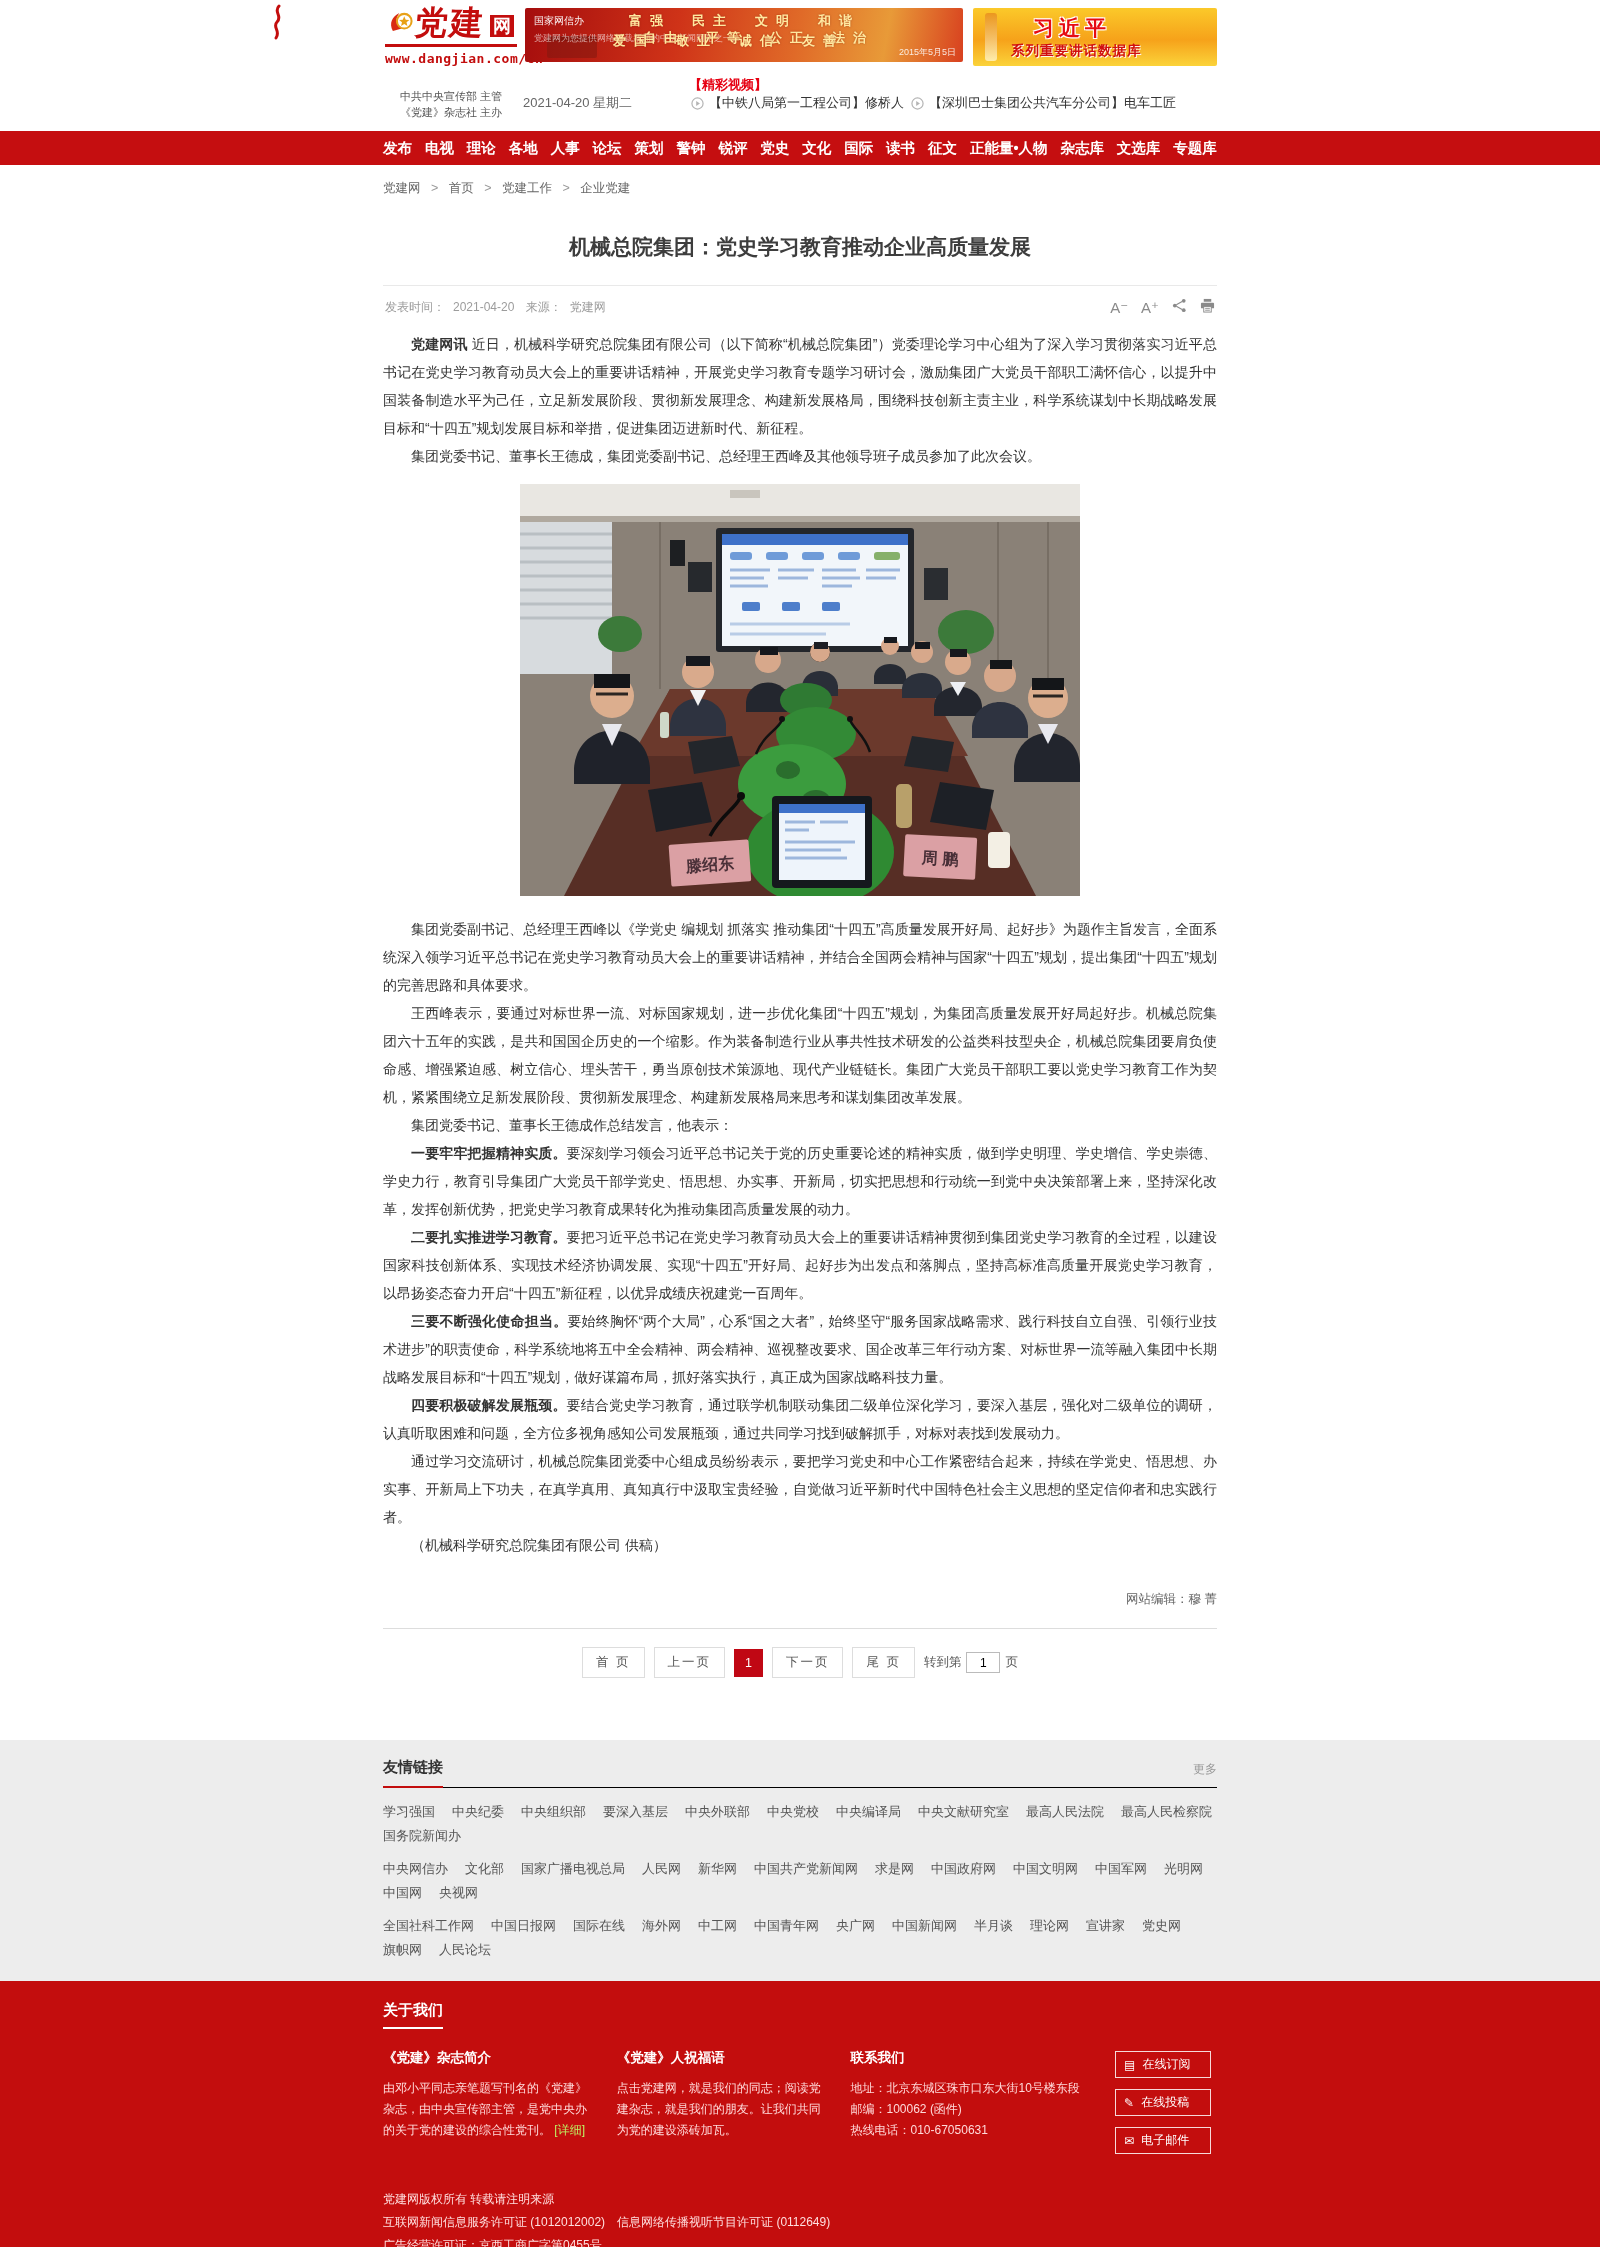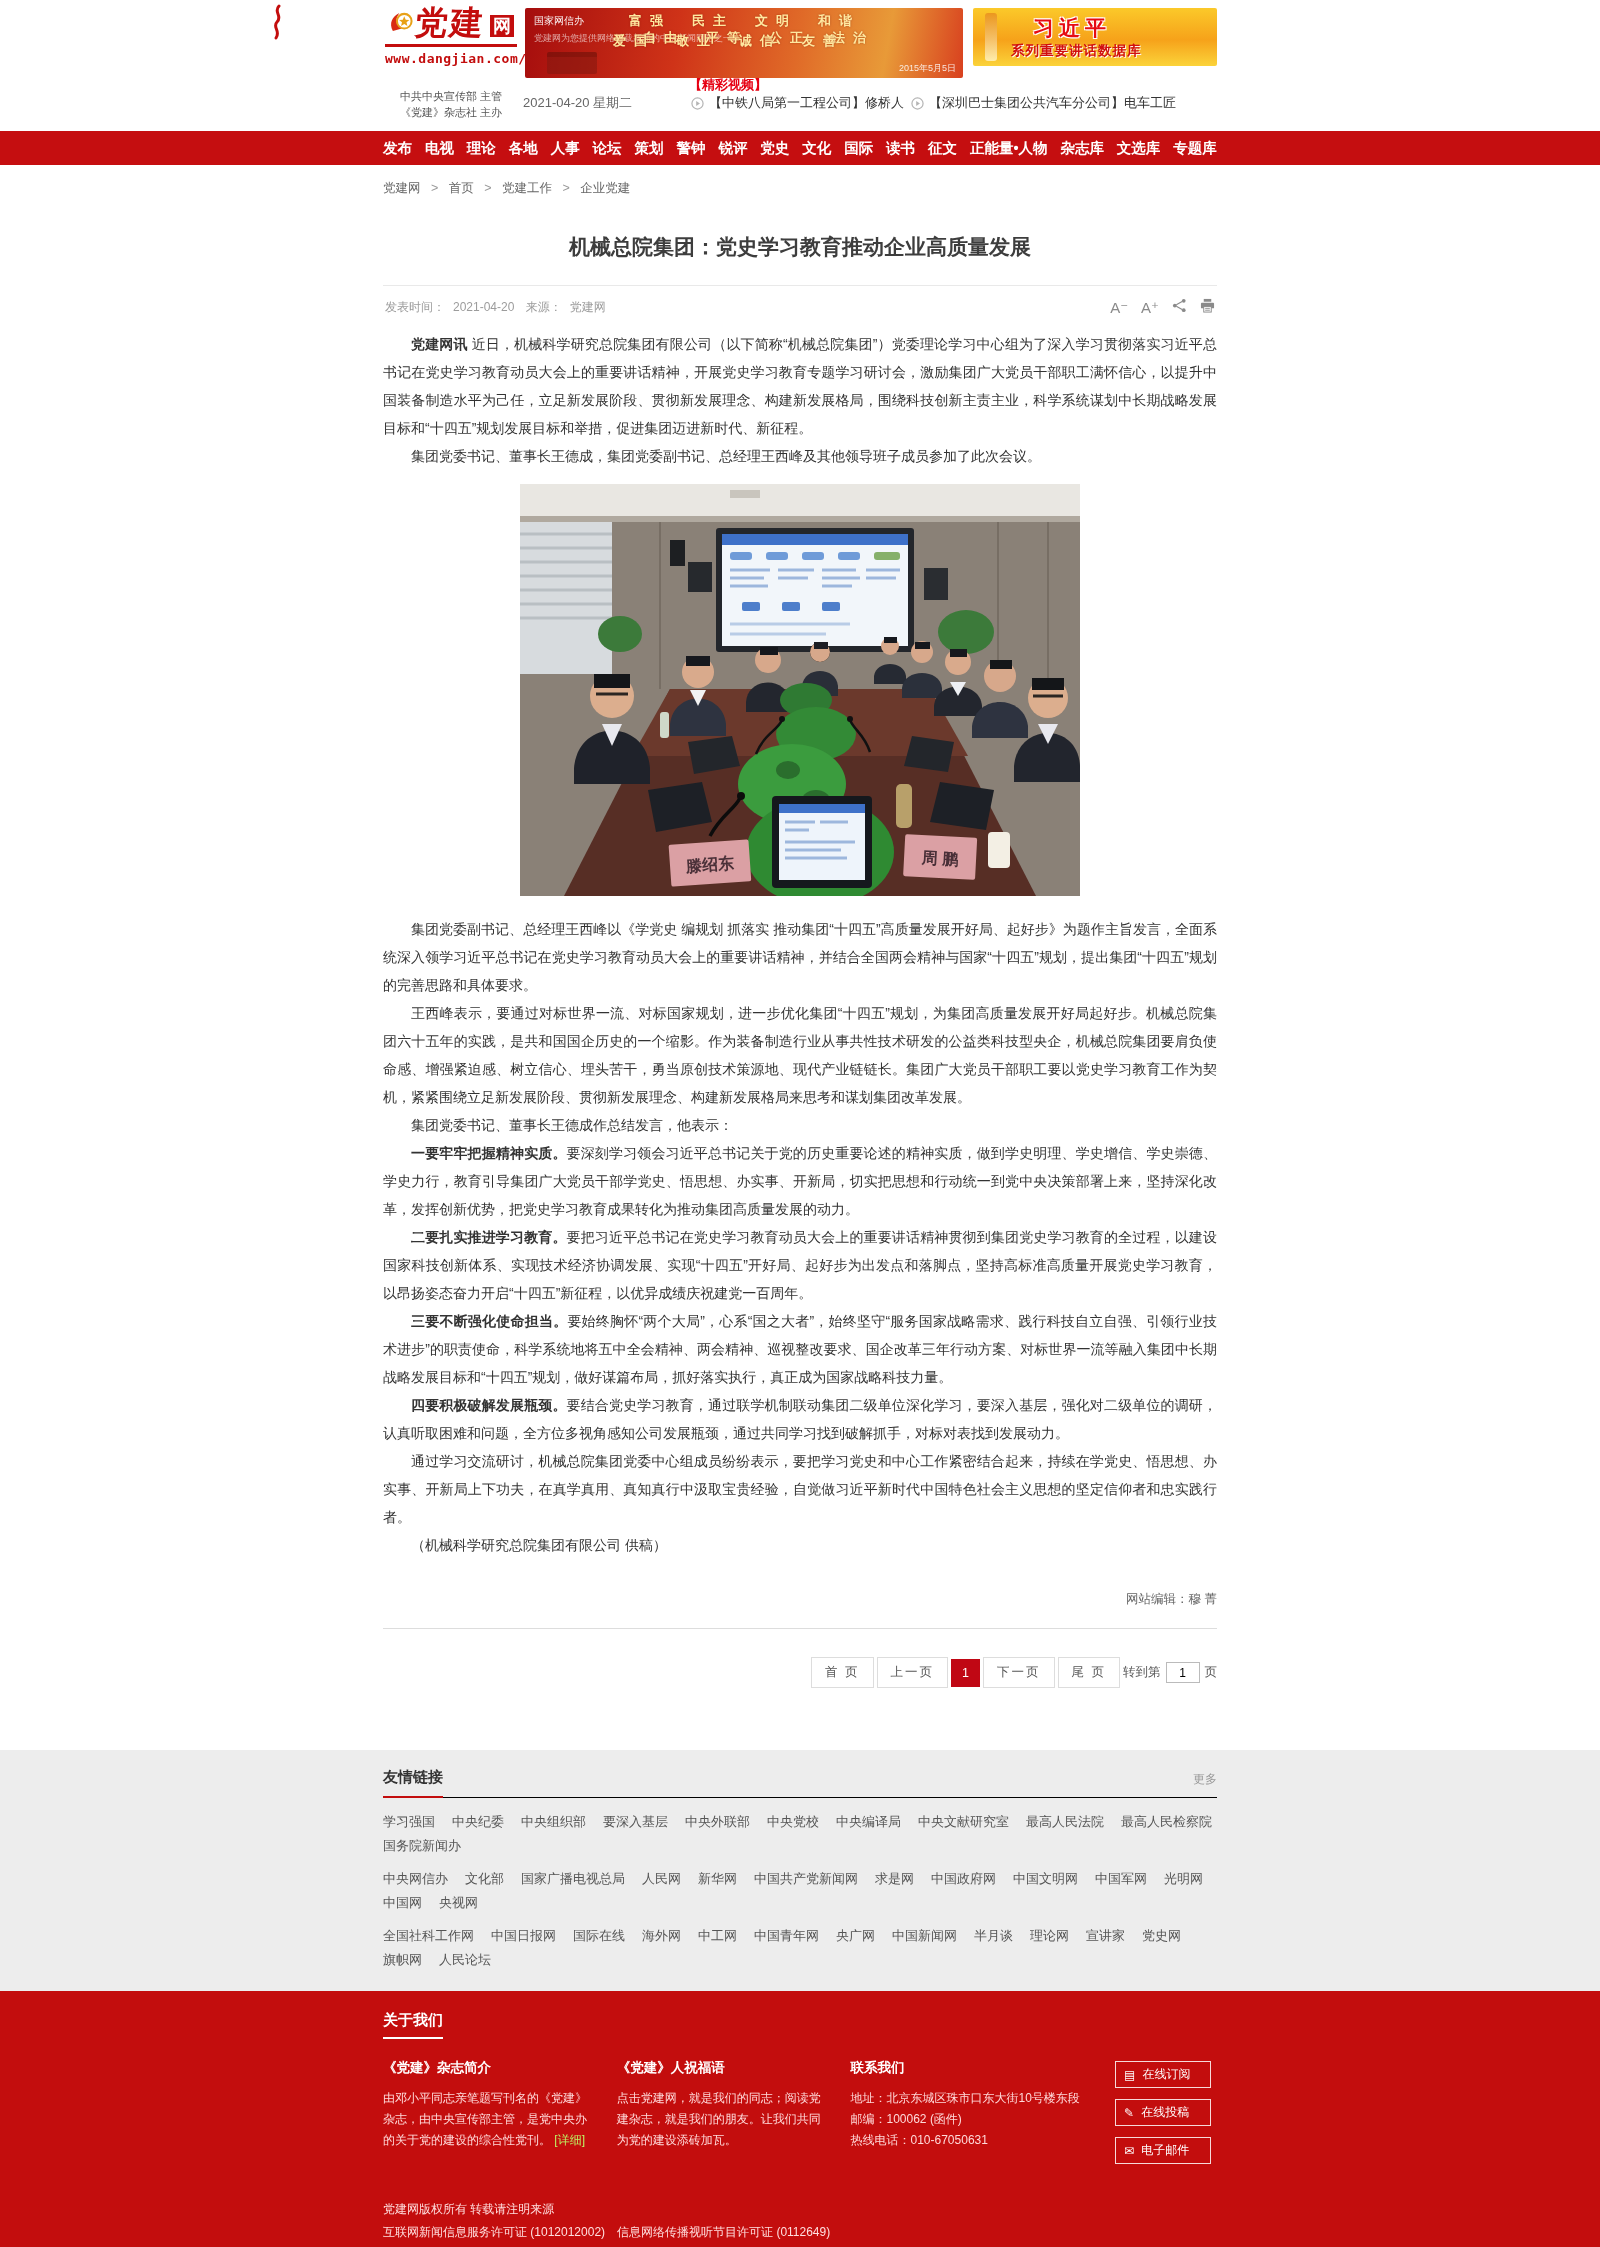--- a/index.html
+++ b/index.html
@@ -12,21 +12,21 @@
   .site-header { height:131px; position:relative; background:#fff; }
   .header-squiggle { position:absolute; left:-113px; top:4px; }
   .logo { position:absolute; left:2px; top:6px; width:132px; text-align:center; }
   .logo-top { display:flex; align-items:flex-end; justify-content:center; gap:1px; }
   .logo-dang { font-size:33px; font-weight:bold; color:#c30d0d; font-family:"DejaVu Serif","Liberation Serif",serif; transform:skewX(-5deg); letter-spacing:2px; line-height:34px; }
   .logo-wang { display:inline-block; background:#c30d0d; color:#fff; font-size:18px; font-weight:bold; padding:2px 3px; margin-left:4px; margin-bottom:3px; line-height:18px; }
   .logo-underline { height:3px; background:#c30d0d; margin:4px 0 4px; }
   .logo-url { color:#c30d0d; font-size:13px; font-weight:bold; font-family:"DejaVu Sans Mono","Liberation Mono",monospace; letter-spacing:.5px; }
   .supervisor { position:absolute; left:2px; top:88px; width:132px; text-align:center; font-size:11px; color:#555; line-height:16px; }
 
-  .banner-mid { position:absolute; left:142px; top:8px; width:438px; height:70px; display:block; overflow:hidden; border-radius:2px;
+  .banner-mid { position:absolute; left:142px; top:8px; width:438px; height:54px; display:block; overflow:hidden; border-radius:2px;
     background:linear-gradient(100deg,#a50d0d 0%,#cf3318 35%,#e06a28 62%,#e89a38 82%,#d8401f 100%); }
   .bm-agency { position:absolute; left:9px; top:6px; font-size:10px; color:rgba(255,255,255,.95); }
   .bm-caption { position:absolute; left:9px; top:24px; font-size:9px; color:rgba(255,255,255,.62); white-space:nowrap; }
   .bm-row { position:absolute; font-size:13px; font-weight:bold; color:#ffe9a0; letter-spacing:8px; white-space:nowrap; text-shadow:0 0 2px rgba(120,20,0,.5); }
   .bm-row1 { left:104px; top:4px; }
   .bm-row2 { left:118px; top:21px; }
   .bm-row3 { left:88px; top:24px; }
   .bm-date { position:absolute; right:7px; bottom:3px; font-size:9px; color:rgba(255,255,255,.85); }
   .bm-gate { position:absolute; left:22px; bottom:4px; width:50px; height:22px; background:#7e1810; opacity:.5; border-top:5px solid #5e0f08; border-radius:2px; }
 
@@ -59,21 +59,21 @@
   .meta-left span { margin-right:8px; }
   .meta-tools { display:flex; gap:13px; align-items:center; color:#8a8a8a; }
   .font-btn { font-size:15px; color:#8a8a8a; line-height:1; }
   .article-body { margin-top:10px; font-size:14px; line-height:28px; text-align:justify; color:#333; }
   .para { margin:0; text-indent:2em; }
   .para-lead { font-weight:bold; }
   .photo-wrap { text-align:center; margin:14px 0 10px; }
   .photo-svg { width:560px; height:412px; display:inline-block; }
   .editor-row { text-align:right; font-size:12.5px; color:#666; margin:32px 0 20px; }
   .bottom-divider { border:none; border-top:1px solid #ddd; margin:0; }
-  .pagination { display:flex; justify-content:flex-end; align-items:center; gap:3px; margin:28px 0 0; font-size:12.5px; color:#555; }
+  .pagination { display:flex; justify-content:center; align-items:center; gap:9px; margin:18px 0 0; font-size:12.5px; color:#555; }
   .page-btn { display:inline-block; border:1px solid #ddd; background:#fff; padding:6px 13px; color:#555; letter-spacing:2px; }
   .page-current { display:inline-block; background:#c00714; border:1px solid #c00714; color:#fff; padding:6px 10px; }
   .goto { display:flex; align-items:center; gap:5px; }
   .goto-input { width:34px; height:21px; border:1px solid #bbb; text-align:center; font-size:12px; }
 
   
   .links-band { background:#ededed; margin-top:62px; padding:18px 0 22px; }
   .links-head { display:flex; justify-content:space-between; align-items:flex-end; border-bottom:1px solid #000000; }
   .links-title { font-size:15px; font-weight:bold; color:#333; padding-bottom:9px; border-bottom:2px solid #c30d0d; margin-bottom:-1px; }
   .more-link { font-size:12px; color:#999; padding-bottom:9px; }

